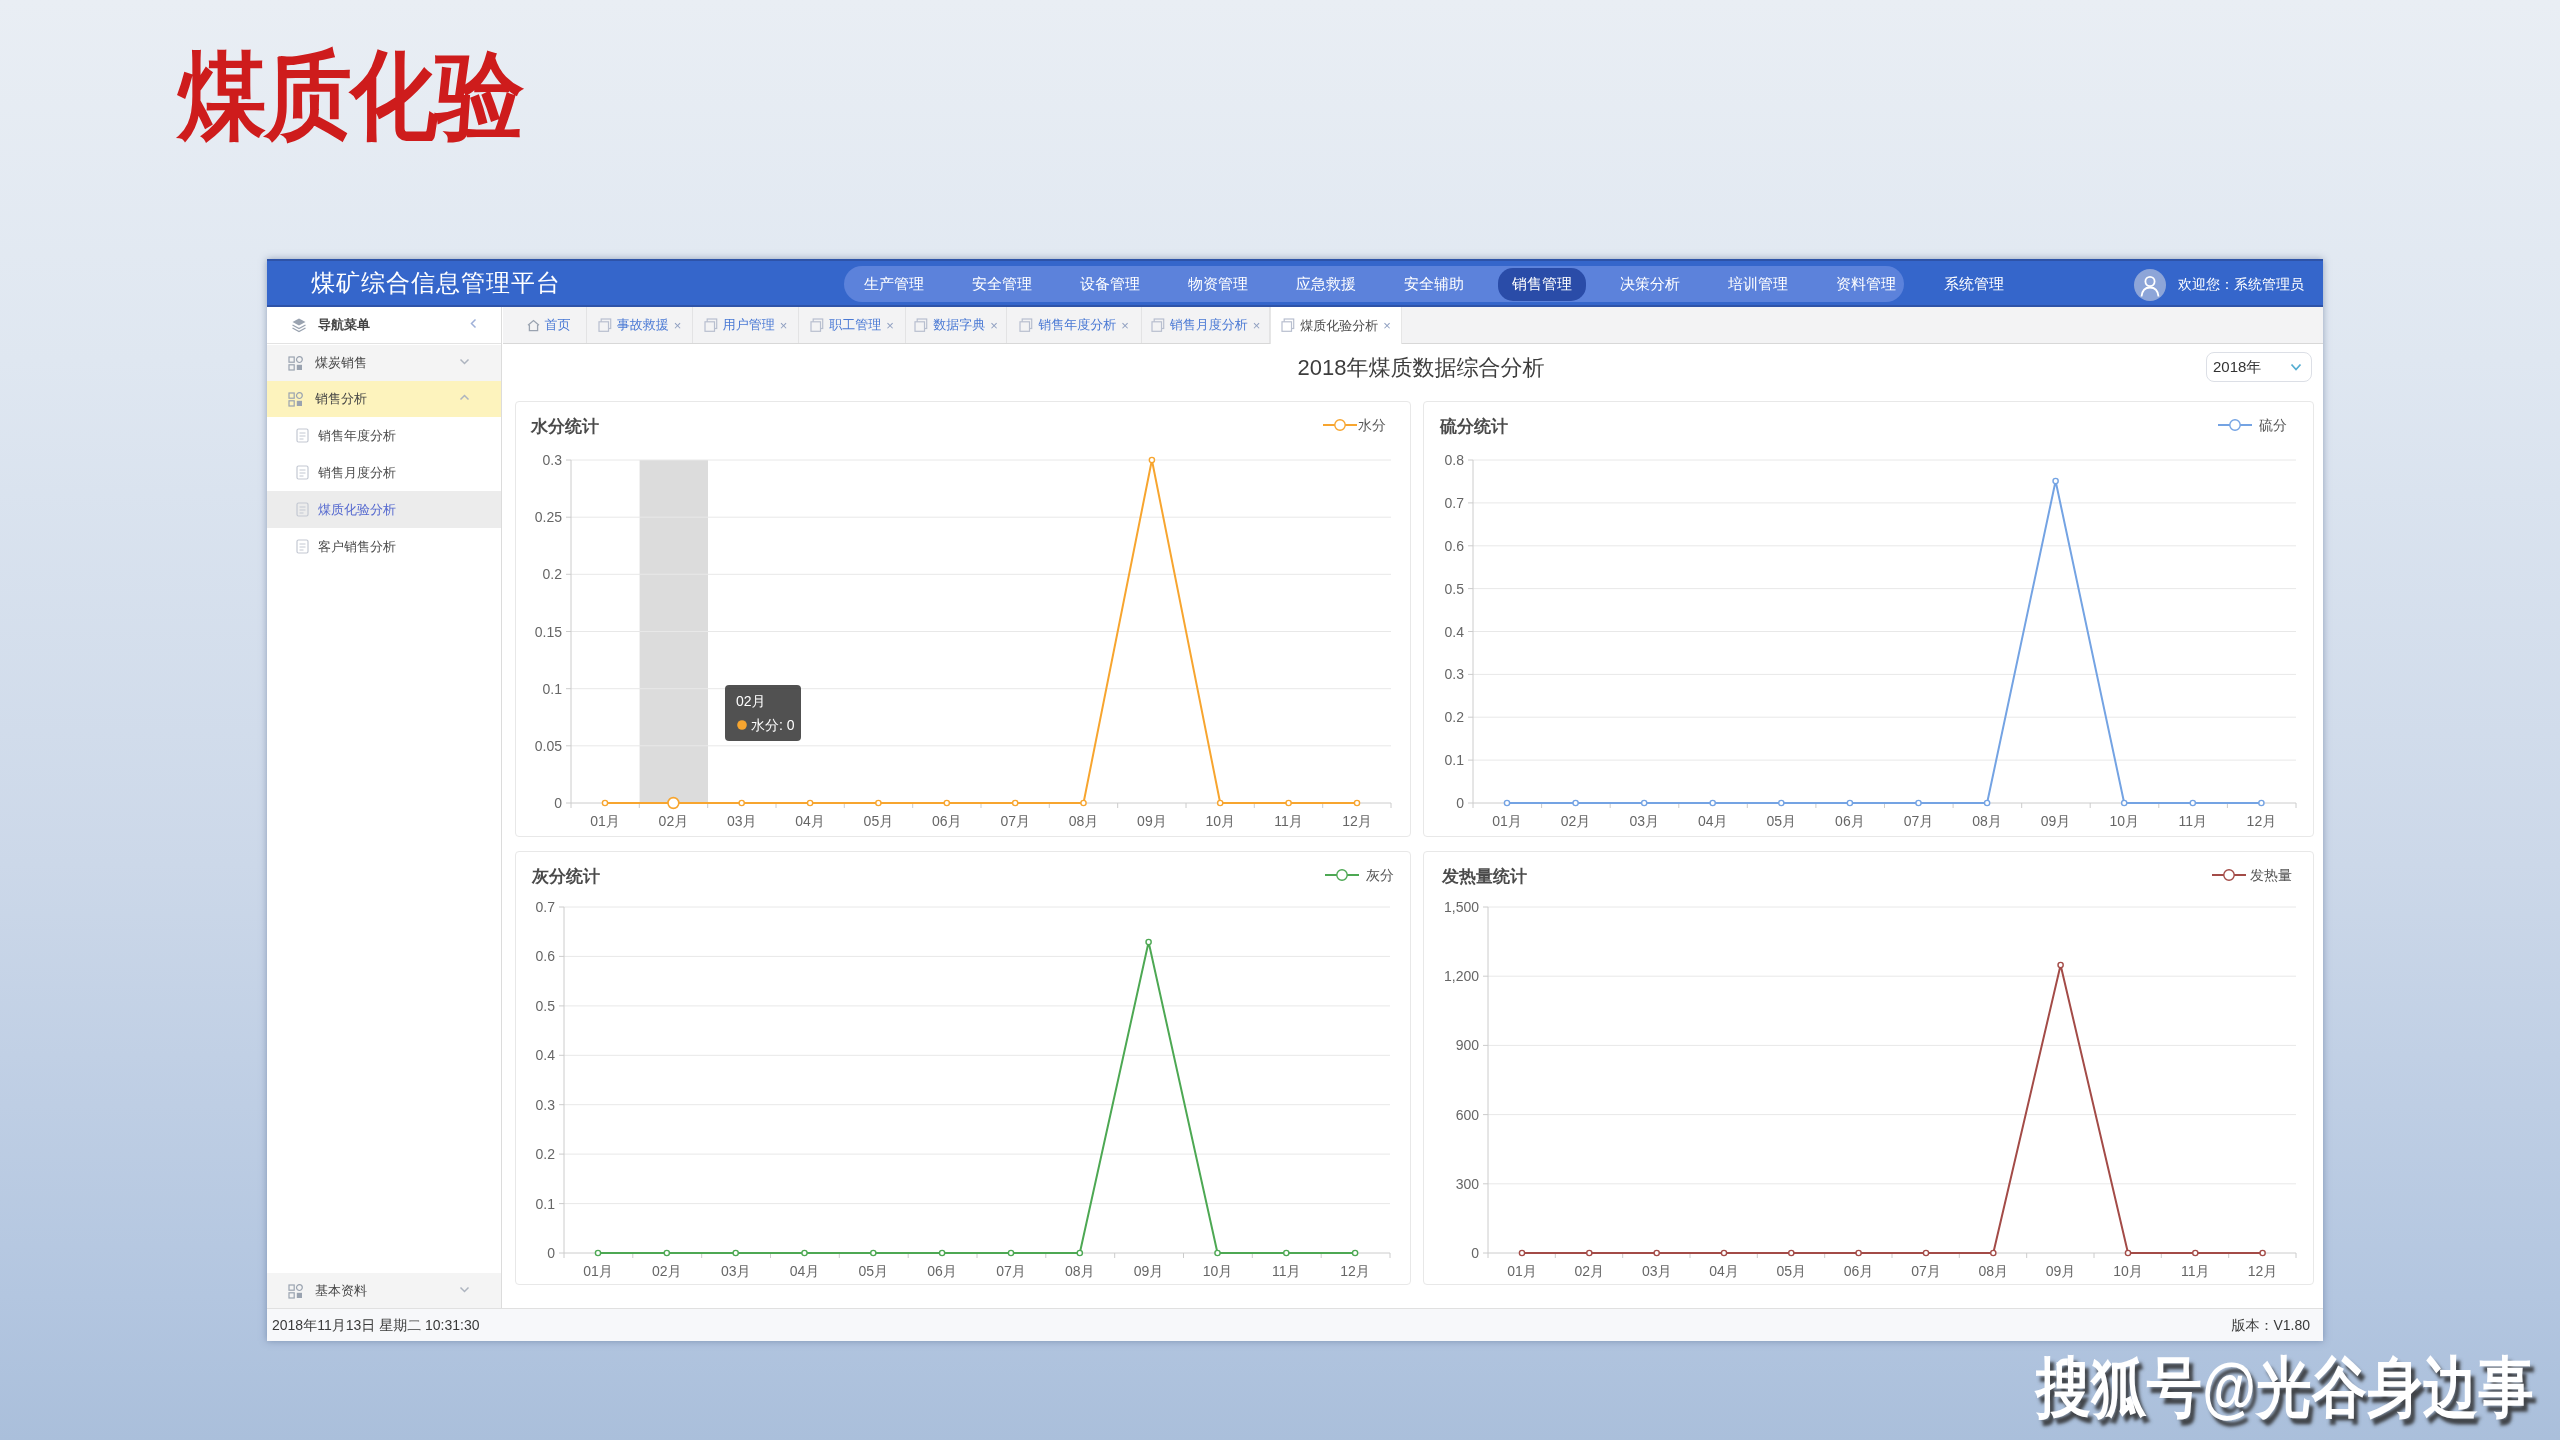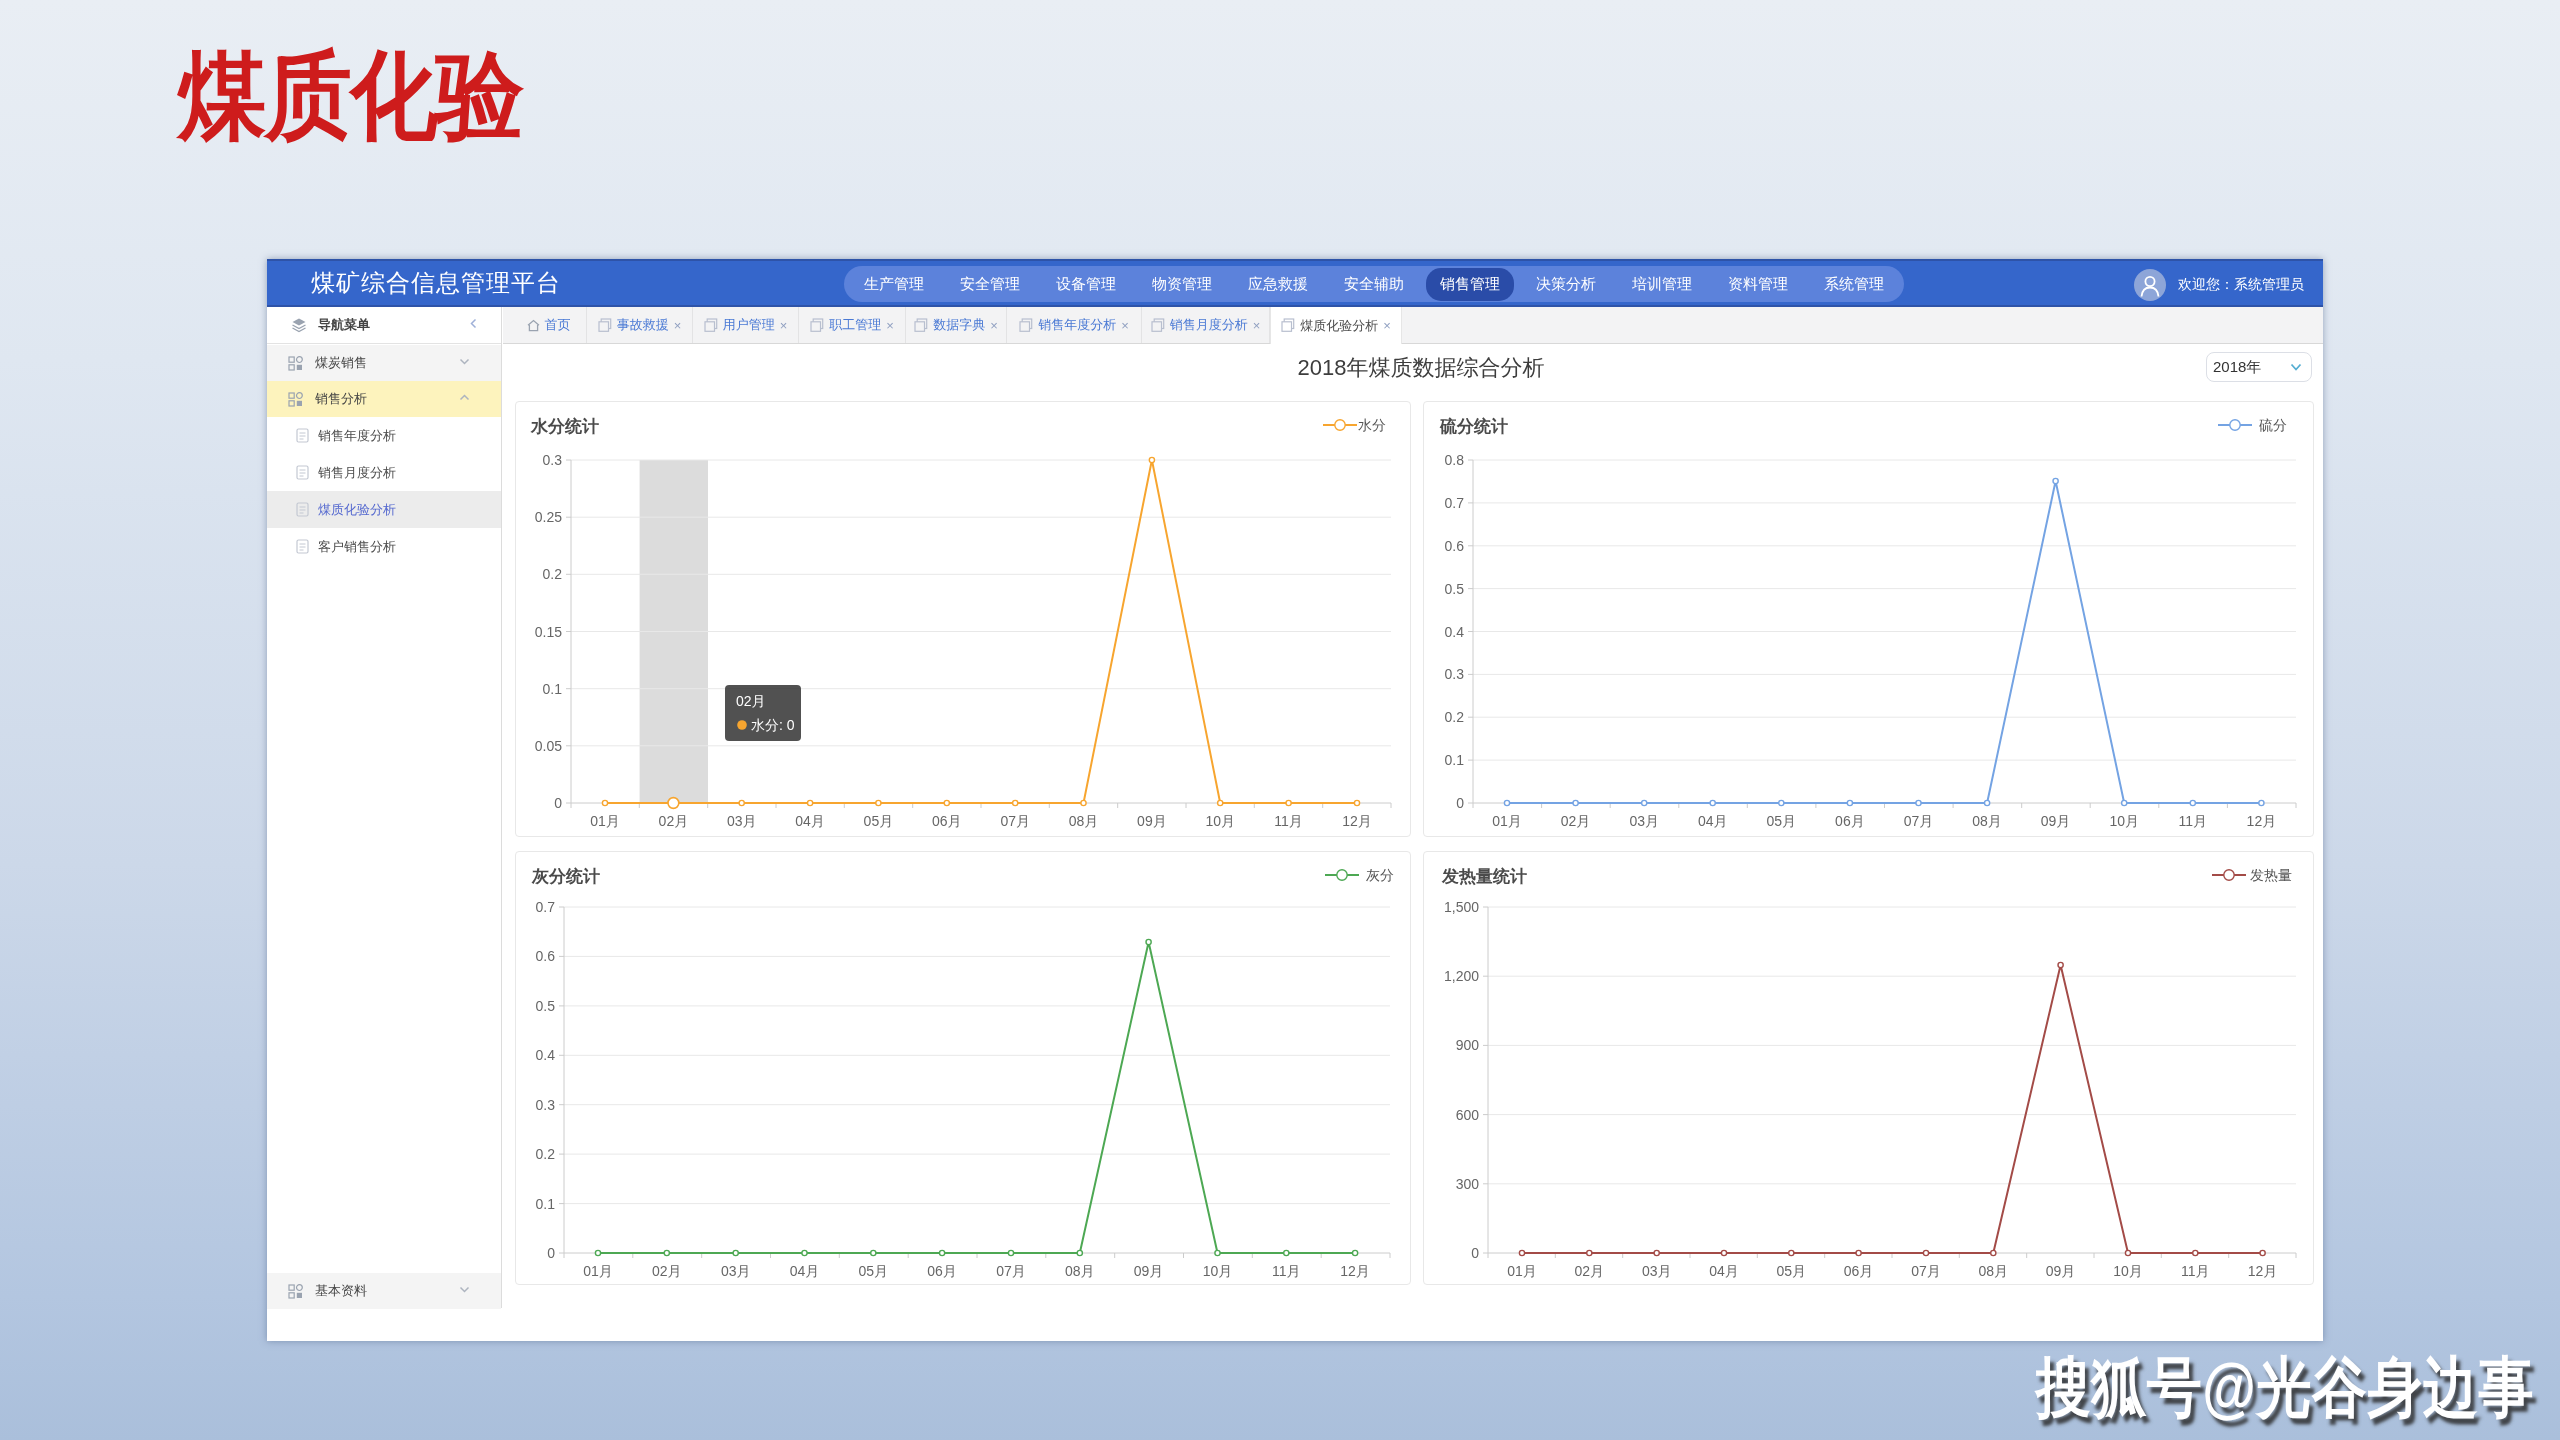--- a/index.html
+++ b/index.html
@@ -1,21 +1,21 @@
 <!DOCTYPE html>
 <html><head><meta charset="utf-8">
 <style>
 *{margin:0;padding:0;box-sizing:border-box}
 html,body{width:2560px;height:1440px;overflow:hidden}
 body{font-family:"Liberation Sans",sans-serif;background:linear-gradient(180deg,#e9eef4 0%,#dfe7f1 25%,#ccd8e9 60%,#b3c6e0 90%,#aabfdb 100%)}
 .bigtitle{position:absolute;left:178px;top:38px;font-size:88px;font-weight:900;color:#ce1c1c;letter-spacing:-2px;transform:scaleY(1.1);transform-origin:top left;line-height:1.2}
 .app{position:absolute;left:267px;top:259px;width:2056px;height:1082px;background:#fff;box-shadow:0 0 7px rgba(70,90,130,.5)}
 .nav{position:absolute;left:0;top:0;width:100%;height:48px;background:#3566cb;border-top:2px solid #2e53a8;border-bottom:2px solid #2e53a8}
 .brand{position:absolute;left:44px;top:0;height:44px;line-height:44px;color:#fff;font-size:24px;letter-spacing:1px}
-.pill{position:absolute;left:577px;top:5px;width:1060px;height:36px;background:#5c82db;border-radius:18px;display:flex;align-items:center;padding:0 18px 0 20px;gap:36px}
+.pill{position:absolute;left:577px;top:5px;width:1060px;height:36px;background:#5c82db;border-radius:18px;display:flex;align-items:center;padding:0 18px 0 20px;gap:48px}
 .mi{width:60px;text-align:center;color:#fff;font-size:15px;position:relative;flex:none}
 .mi.sel i{position:absolute;left:-14px;right:-14px;top:-7px;bottom:-7px;background:#2a4ca8;border-radius:15px}
 .mi.sel span{position:relative}
 .user{position:absolute;left:1867px;top:8px;display:flex;align-items:center;gap:12px;color:#fff;font-size:14px}
 .main{position:absolute;left:0;top:48px;right:0;bottom:33px;background:#fff}
 .side{position:absolute;left:0;top:0;width:235px;height:100%;background:#fff;border-right:1px solid #dcdcdc}
 .shead{position:absolute;left:0;top:0;width:100%;height:37px;border-bottom:1px solid #e3e3e3;display:flex;align-items:center;padding:0 10px 0 24px;color:#454545;font-size:13px;font-weight:700}
 .shead svg{margin-right:11px}
 .shead .cl{margin-left:auto}
 .grp{position:absolute;left:0;width:100%;height:36px;background:#f4f4f4;display:flex;align-items:center;padding:0 16px;font-size:13px;color:#454545}
@@ -497,13 +497,17 @@
             <circle cx="704.0" cy="401.0" r="2.6" fill="#fff" stroke="#A34B47" stroke-width="1.4"></circle>
             <circle cx="771.3" cy="401.0" r="2.6" fill="#fff" stroke="#A34B47" stroke-width="1.4"></circle>
             <circle cx="838.6" cy="401.0" r="2.6" fill="#fff" stroke="#A34B47" stroke-width="1.4"></circle>
             <text x="18" y="30" font-size="17" font-weight="600" fill="#4a4a4a">发热量统计</text>
             <line x1="788" y1="23" x2="822" y2="23" stroke="#A34B47" stroke-width="2"></line>
             <circle cx="805" cy="23" r="5.2" fill="#fff" stroke="#A34B47" stroke-width="1.4"></circle>
             <text x="826" y="28" font-size="14" fill="#555">发热量</text>
           </svg></div>
     </div>
   </div>
+  <div class="status">
+      <span class="l">2018年11月13日 星期二 10:31:30</span>
+      <span class="r">版本：V1.80</span>
+    </div>
 </div>
 <div class="wm">搜狐号@光谷身边事</div>
 </body></html>

